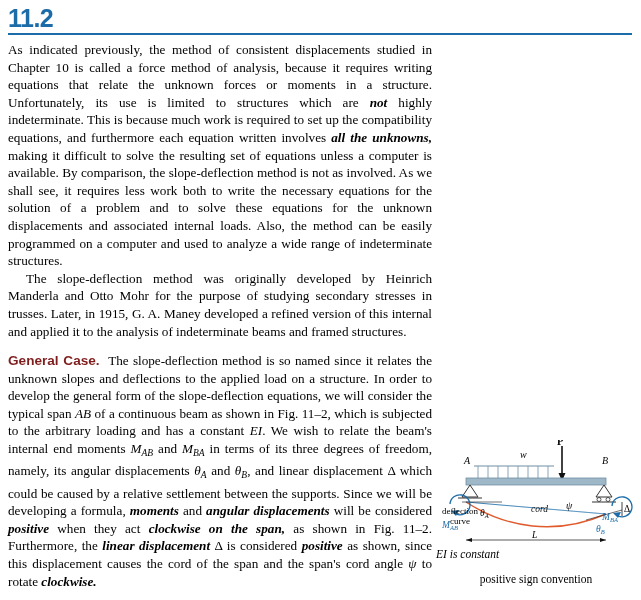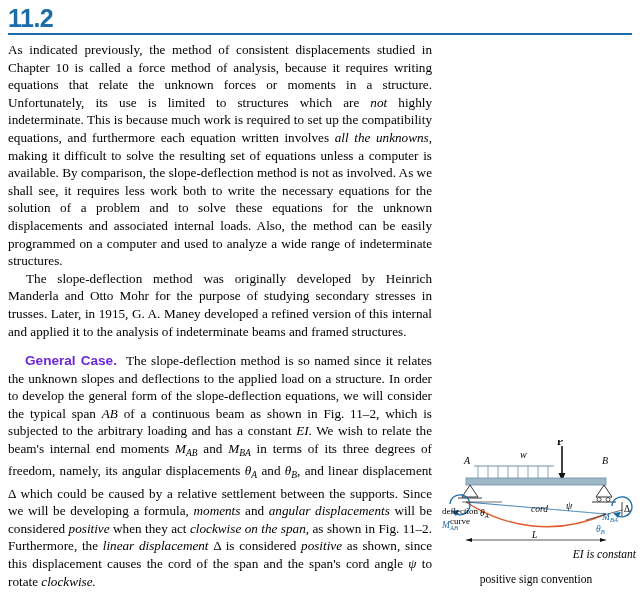--- a/index.html
+++ b/index.html
@@ -68,24 +68,23 @@
   .body p.noindent {
     text-indent: 0;
   }
   .gap {
     height: 12px;
   }
   .subhead {
     font-family: "Liberation Sans", sans-serif;
     font-size: 13.6px;
     font-weight: 700;
-    color: #6d28d9;
-    margin-left: 17px;
-  }
-  i, .it { font-style: italic; }
+    color: #7f1d1d;
+  }
+  i, .it { font-style: italic; font-weight: bold; }
   .sub {
     font-size: 0.72em;
     vertical-align: -0.28em;
     font-style: italic;
   }
   .mathit { font-style: italic; }
   
   .figure {
     position: absolute;
     left: 436px;
@@ -102,21 +101,21 @@
     font-family: "Liberation Sans", sans-serif;
     font-size: 11.5px;
     font-weight: 700;
     color: #1b6ca8;
   }
   .fig-note1 {
     position: absolute;
     left: 436px;
     top: 548px;
     width: 200px;
-    text-align: right;
+    text-align: left;
     font-size: 11.5px;
     font-style: italic;
   }
   .fig-note2 {
     position: absolute;
     left: 436px;
     top: 573px;
     width: 200px;
     text-align: center;
     font-size: 11.5px;

